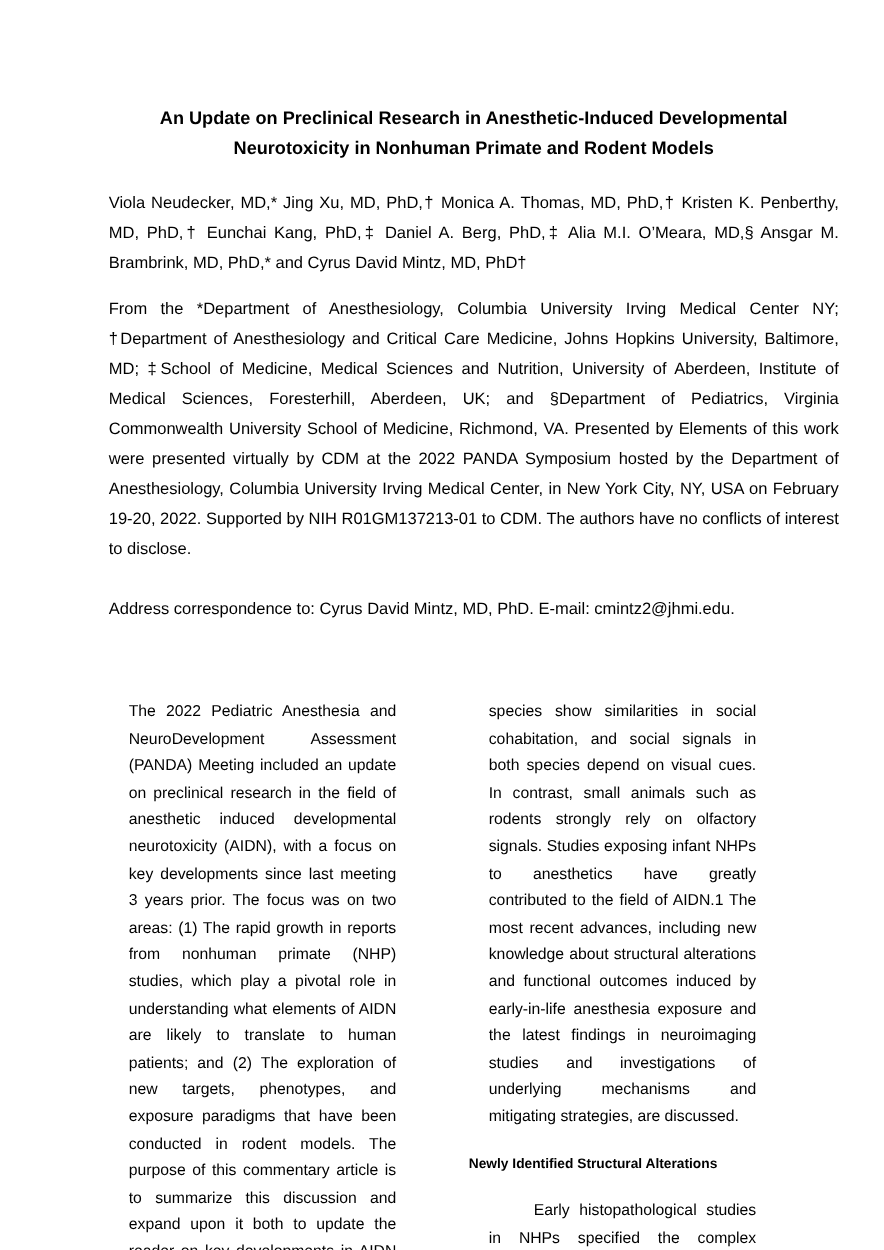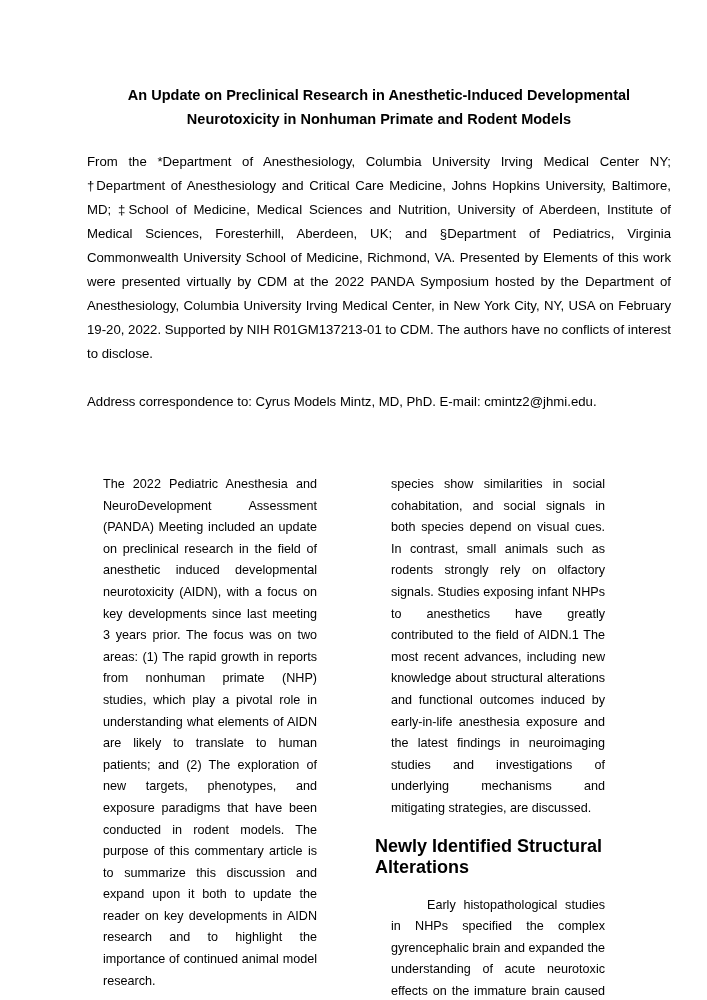--- a/index.html
+++ b/index.html
@@ -51,41 +51,42 @@
     width: 246px;
     flex: 0 0 246px;
     font-size: 12.6px;
     line-height: 21.6px;
     text-align: justify;
   }
   .col p {
     margin: 16px;
   }
   .col h2 {
-    font-size: 18px;
+    font-size: 11px;
     line-height: 21.6px;
     font-weight: bold;
     text-align: left;
     margin: 8px 0 0 0;
   }
   .first-indent {
     text-indent: 36px;
   }
 </style>
 </head>
 <body>
 
 <div class="page">
 
   <h1 class="title">An Update on Preclinical Research in Anesthetic-Induced Developmental Neurotoxicity in Nonhuman Primate and Rodent Models</h1>
 
+  <p class="authors">Viola Neudecker, MD,* Jing Xu, MD, PhD,† Monica A. Thomas, MD, PhD,† Kristen K. Penberthy, MD, PhD,† Eunchai Kang, PhD,‡ Daniel A. Berg, PhD,‡ Alia M.I. O’Meara, MD,§ Ansgar M. Brambrink, MD, PhD,* and Cyrus David Mintz, MD, PhD†</p>
 
   <p class="affiliations">From the *Department of Anesthesiology, Columbia University Irving Medical Center NY; †Department of Anesthesiology and Critical Care Medicine, Johns Hopkins University, Baltimore, MD; ‡School of Medicine, Medical Sciences and Nutrition, University of Aberdeen, Institute of Medical Sciences, Foresterhill, Aberdeen, UK; and §Department of Pediatrics, Virginia Commonwealth University School of Medicine, Richmond, VA. Presented by Elements of this work were presented virtually by CDM at the 2022 PANDA Symposium hosted by the Department of Anesthesiology, Columbia University Irving Medical Center, in New York City, NY, USA on February 19-20, 2022. Supported by NIH R01GM137213-01 to CDM. The authors have no conflicts of interest to disclose.</p>
 
-  <p class="correspondence">Address correspondence to: Cyrus Models Mintz, MD, PhD. E-mail: cmintz2@jhmi.edu.</p>
+  <p class="correspondence">Address correspondence to: Cyrus David Mintz, MD, PhD. E-mail: cmintz2@jhmi.edu.</p>
 
   <div class="columns">
 
     <div class="col">
       <p>The 2022 Pediatric Anesthesia and NeuroDevelopment Assessment (PANDA) Meeting included an update on preclinical research in the field of anesthetic induced developmental neurotoxicity (AIDN), with a focus on key developments since last meeting 3 years prior. The focus was on two areas: (1) The rapid growth in reports from nonhuman primate (NHP) studies, which play a pivotal role in understanding what elements of AIDN are likely to translate to human patients; and (2) The exploration of new targets, phenotypes, and exposure paradigms that have been conducted in rodent models. The purpose of this commentary article is to summarize this discussion and expand upon it both to update the reader on key developments in AIDN research and to highlight the importance of continued animal model research.</p>
       <h2>UPDATE ON NONHUMAN PRIMATE STUDIES OF AIDN</h2>
 
     </div>
 
     <div class="col">

